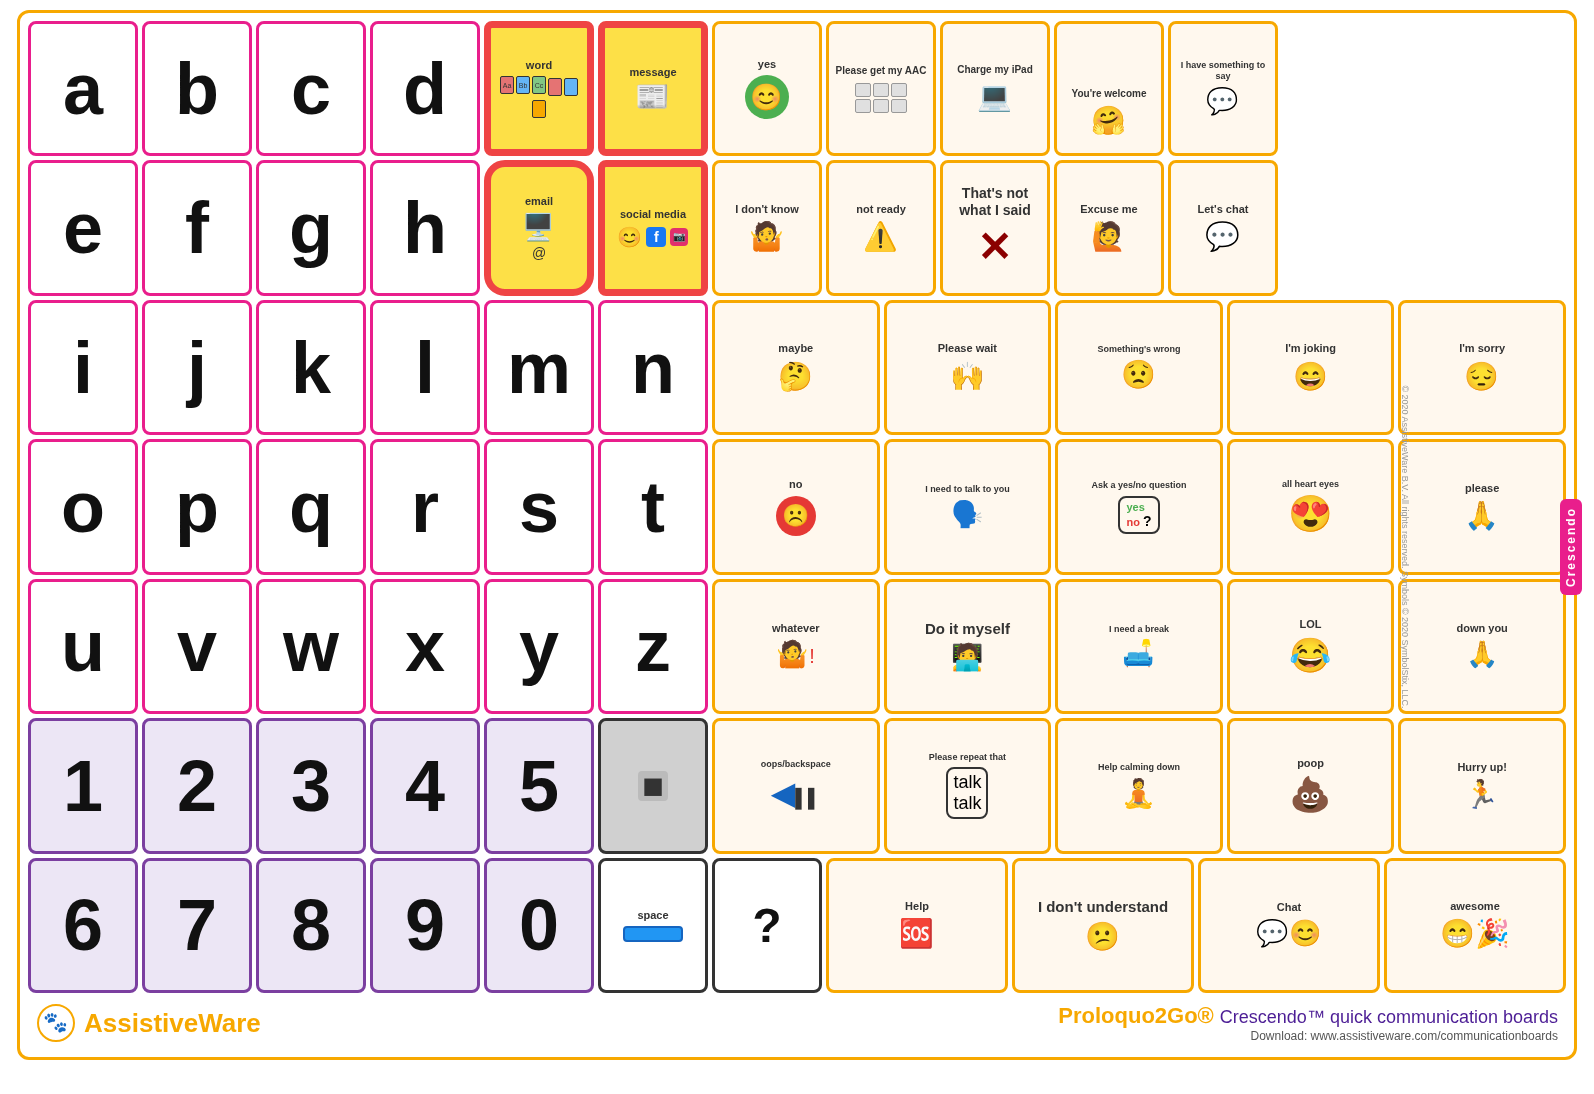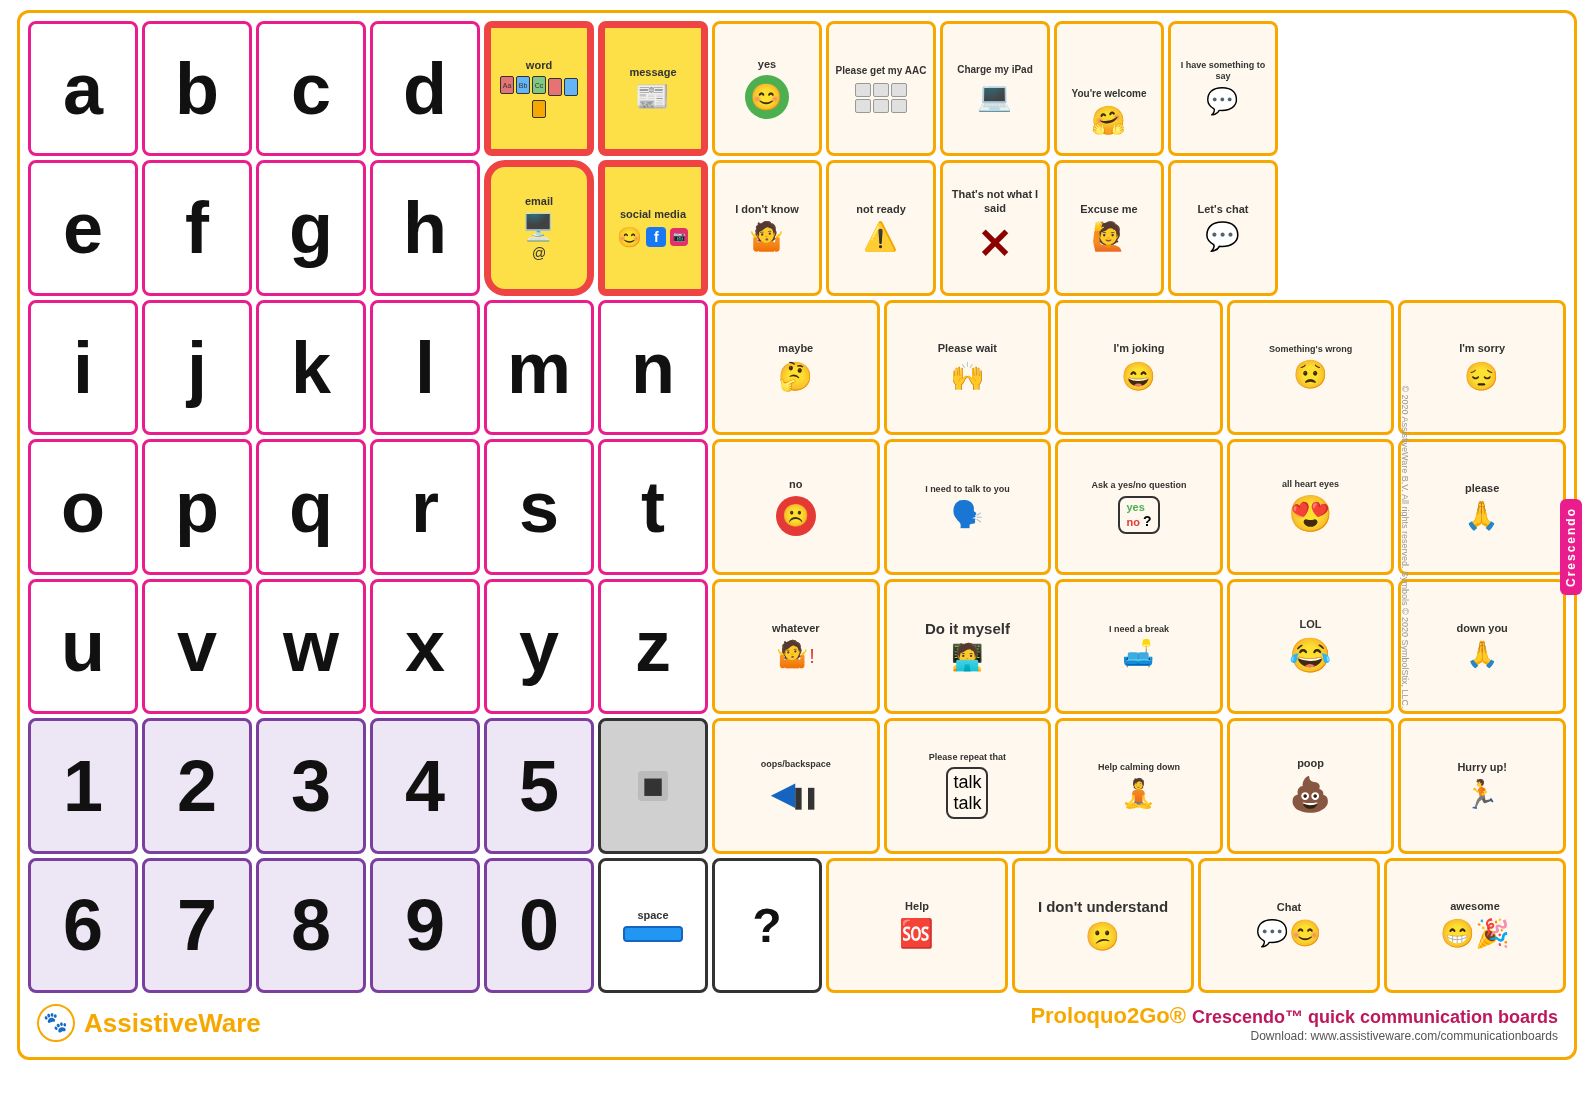--- a/index.html
+++ b/index.html
@@ -113,22 +113,22 @@
       gap: 8px;
     }
     .footer-right {
       text-align: right;
     }
     .proloquo {
       color: #f7a800;
       font-weight: 900;
     }
     .crescendo-text {
-      color: #be185d;
-      font-weight: 700;
+      color: #4c1d95;
+      font-weight: 400;
     }
     
     .icon-x {
       color: #8b0000;
       font-size: 42px;
       font-weight: 900;
     }
     .icon-green-circle {
       width: 44px; height: 44px;
       border-radius: 50%;
@@ -299,21 +299,21 @@
 
       <div class="cell cell-orange" style="min-width:90px;max-width:110px;">
         <div class="cell-content">
           <div class="cell-label">not ready</div>
           <div style="font-size:28px;">⚠️</div>
         </div>
       </div>
 
       <div class="cell cell-orange" style="min-width:90px;max-width:110px;">
         <div class="cell-content">
-          <div class="cell-label" style="font-size:11px;">That's not what I said</div>
+          <div class="cell-label" style="font-size:14px;">That's not what I said</div>
           <div class="icon-x">✕</div>
         </div>
       </div>
 
       <div class="cell cell-orange" style="min-width:90px;max-width:110px;">
         <div class="cell-content">
           <div class="cell-label">Excuse me</div>
           <div style="font-size:28px;">🙋</div>
         </div>
       </div>
@@ -355,29 +355,29 @@
 
       <div class="cell cell-orange">
         <div class="cell-content">
           <div class="cell-label">Please wait</div>
           <div style="font-size:28px;">🙌</div>
         </div>
       </div>
 
       <div class="cell cell-orange">
         <div class="cell-content">
+          <div class="cell-label" style="font-size:9px;">Something's wrong</div>
+          <div style="font-size:28px;">😟</div>
+        </div>
+      </div>
+
+      <div class="cell cell-orange">
+        <div class="cell-content">
           <div class="cell-label">I'm joking</div>
           <div style="font-size:28px;">😄</div>
-        </div>
-      </div>
-
-      <div class="cell cell-orange">
-        <div class="cell-content">
-          <div class="cell-label" style="font-size:9px;">Something's wrong</div>
-          <div style="font-size:28px;">😟</div>
         </div>
       </div>
 
       <div class="cell cell-orange">
         <div class="cell-content">
           <div class="cell-label">I'm sorry</div>
           <div style="font-size:28px;">😔</div>
         </div>
       </div>
     </div>

